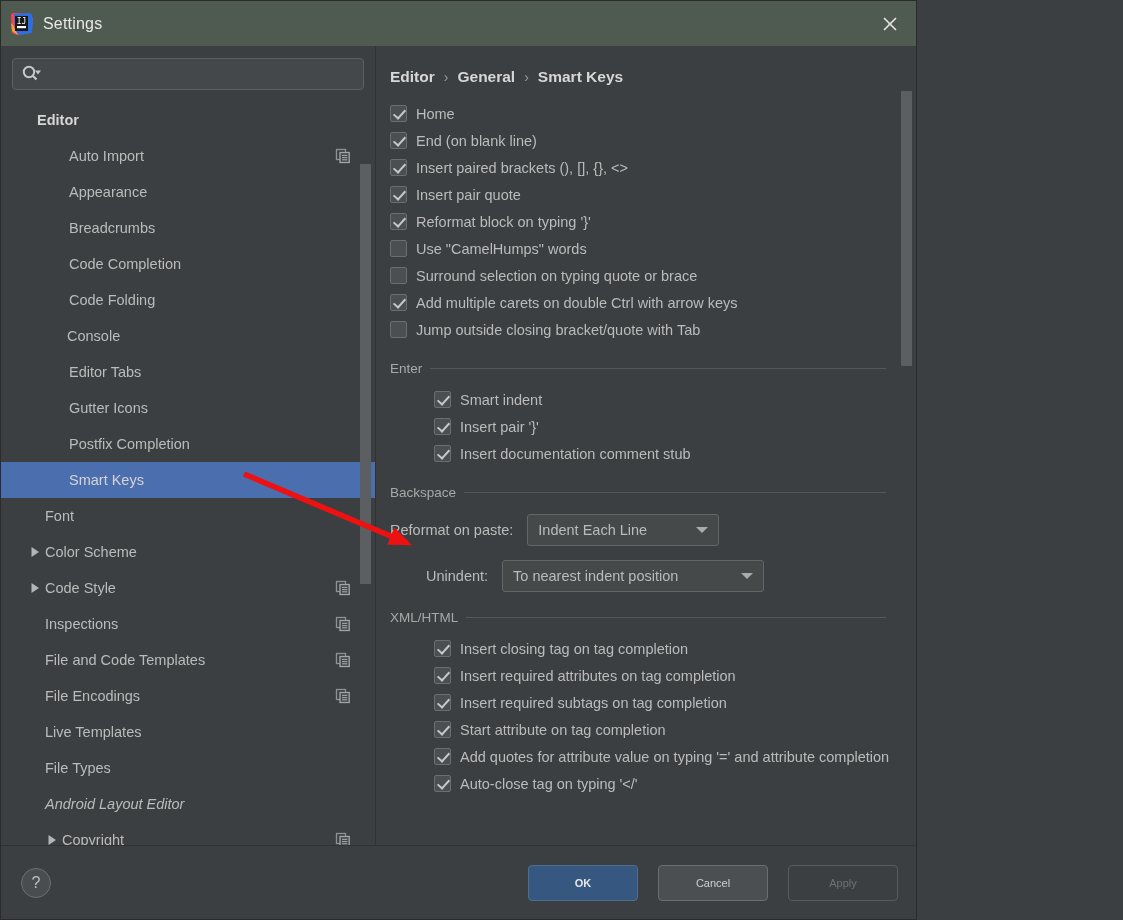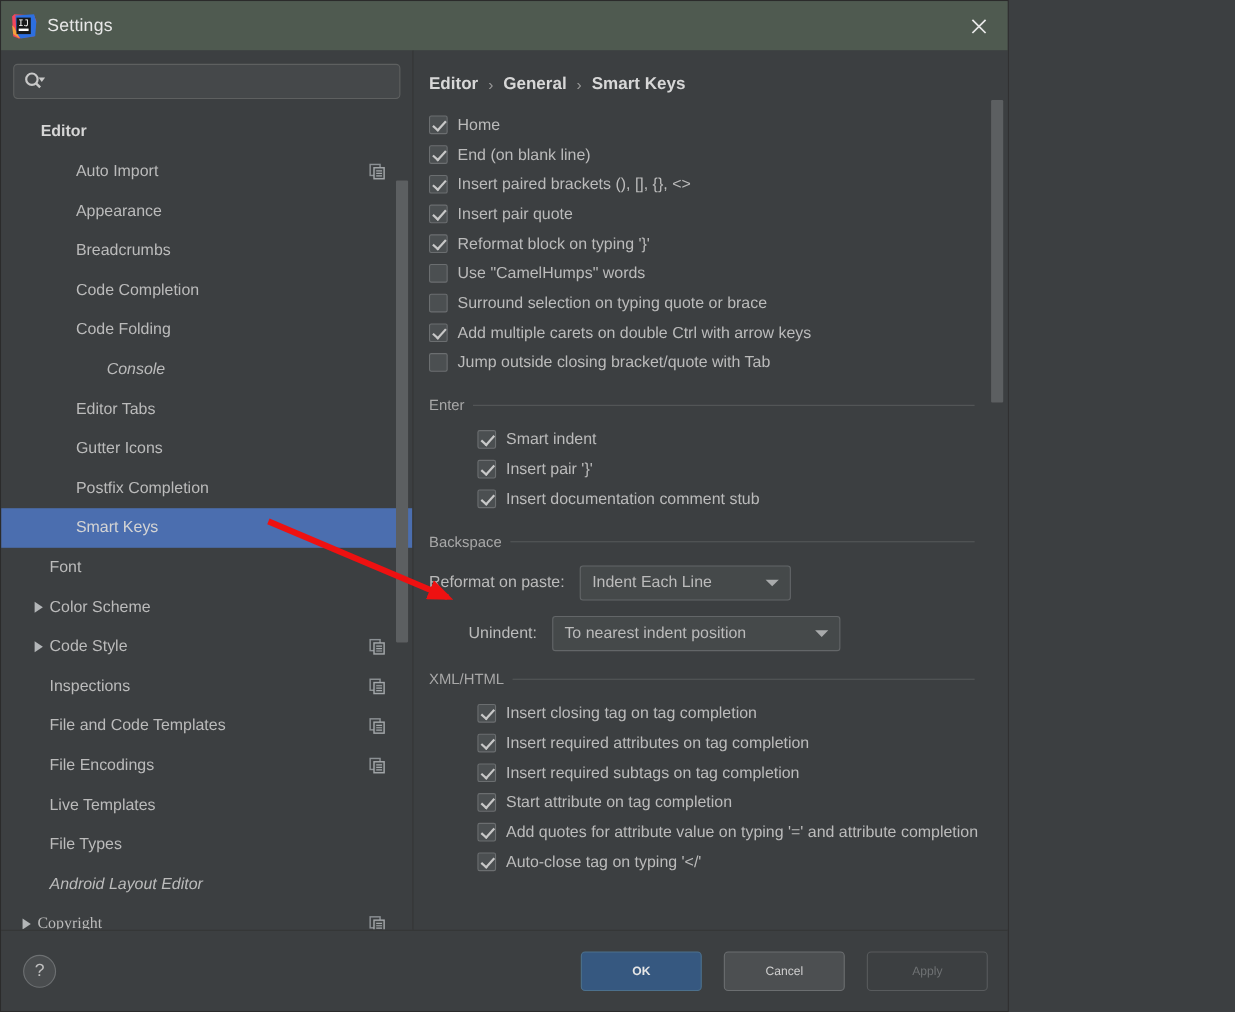--- a/index.html
+++ b/index.html
@@ -317,21 +317,21 @@
             <span class="label">Code Completion</span>
           </div>
           <div class="tree-row" style="padding-left: 50px;">
             <span class="arrow empty">
               <svg width="12" height="12" viewBox="0 0 12 12">
                 <polygon points="2.5,1 10,6 2.5,11" fill="#b3b6b8"></polygon>
               </svg>
             </span>
             <span class="label">Code Folding</span>
           </div>
-          <div class="tree-row" style="padding-left: 78px; font-style: italic;">
+          <div class="tree-row" style="padding-left: 48px;">
             <span class="arrow empty">
               <svg width="12" height="12" viewBox="0 0 12 12">
                 <polygon points="2.5,1 10,6 2.5,11" fill="#b3b6b8"></polygon>
               </svg>
             </span>
             <span class="label">Console</span>
           </div>
           <div class="tree-row" style="padding-left: 50px;">
             <span class="arrow empty">
               <svg width="12" height="12" viewBox="0 0 12 12">
@@ -457,21 +457,21 @@
             <span class="label">File Types</span>
           </div>
           <div class="tree-row" style="padding-left: 26px; font-style: italic;">
             <span class="arrow empty">
               <svg width="12" height="12" viewBox="0 0 12 12">
                 <polygon points="2.5,1 10,6 2.5,11" fill="#b3b6b8"></polygon>
               </svg>
             </span>
             <span class="label">Android Layout Editor</span>
           </div>
-          <div class="tree-row" style="padding-left: 15px; font-family: Liberation Serif, serif;">
+          <div class="tree-row" style="padding-left: 43px;">
             <span class="arrow">
               <svg width="12" height="12" viewBox="0 0 12 12">
                 <polygon points="2.5,1 10,6 2.5,11" fill="#b3b6b8"></polygon>
               </svg>
             </span>
             <span class="label">Copyright</span>
             <span class="copy-icon"><svg width="16" height="16" viewBox="0 0 16 16">
                 <rect x="1.5" y="1.5" width="9" height="10" fill="none" stroke="#9ba0a4" stroke-width="1.3"></rect>
                 <rect x="5" y="4.5" width="9.2" height="10" fill="#45494b" stroke="#b6babd" stroke-width="1.3"></rect>
                 <line x1="7" y1="7.4" x2="12.3" y2="7.4" stroke="#b6babd" stroke-width="1.1"></line>

